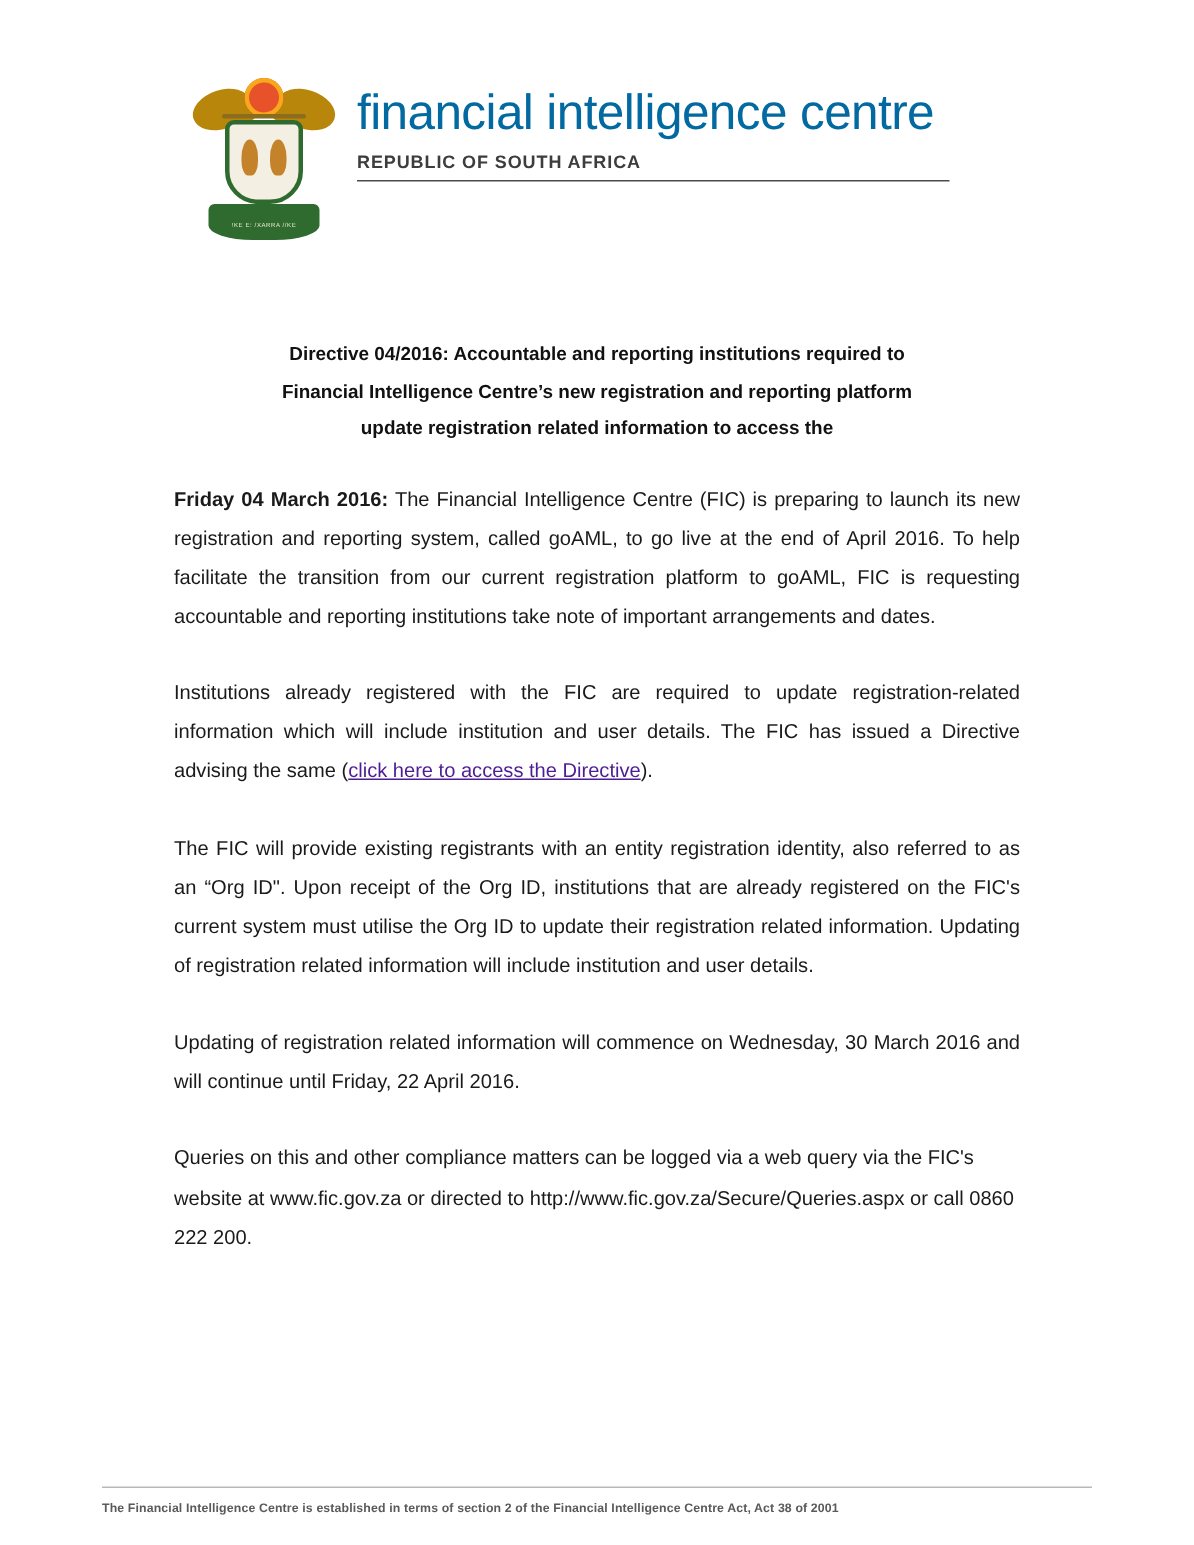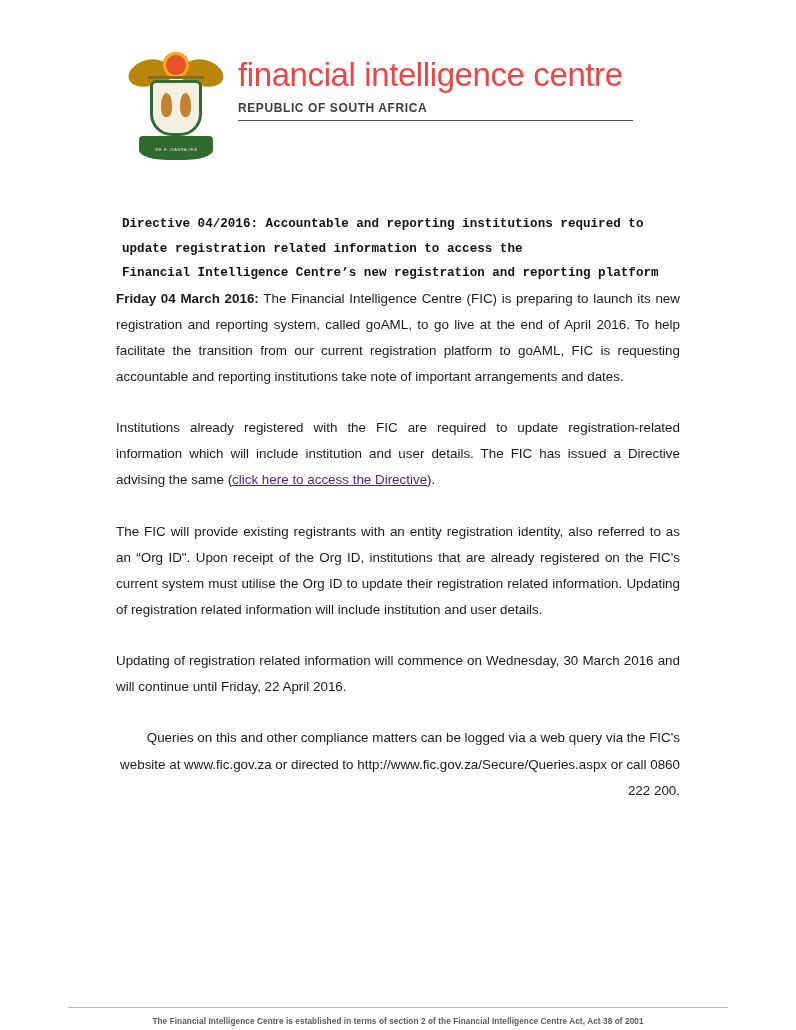--- a/index.html
+++ b/index.html
@@ -142,80 +142,79 @@
     background: #8b6d1f;
     border-radius: 2px;
   }
 
   .wordmark {
     padding-top: 6px;
   }
   .wordmark .fic-title {
     font-size: 33px;
     line-height: 1.05;
-    color: #ef4444;
+    color: #0369a1;
     letter-spacing: -0.4px;
     white-space: nowrap;
   }
   .wordmark .fic-sub {
     margin-top: 8px;
     font-size: 12px;
     font-weight: bold;
     letter-spacing: 0.6px;
     color: #3d3d3d;
   }
   .wordmark .rule {
     margin-top: 5px;
     border-bottom: 1.6px solid #4a4a4a;
     width: 395px;
   }
 
   
   .doc-title {
-    margin-top: 48px;
-    text-align: left;
+    margin-top: 60px;
+    text-align: center;
     font-weight: bold;
     font-size: 12.6px;
     line-height: 1.95;
     color: #111;
     padding: 0 6px;
-    font-family: Liberation Mono, monospace;
   }
 
   
   .body-copy {
+    margin-top: 22px;
   }
   .body-copy p {
     margin: 0 0 25px 0;
     font-size: 13.4px;
     line-height: 1.95;
     text-align: justify;
     color: #1a1a1a;
   }
   .body-copy p.last-para { margin-bottom: 22px; }
-  .body-copy p.no-justify { text-align: right; }
+  .body-copy p.no-justify { text-align: left; }
   .lead-date { font-weight: bold; }
   a.inline-link {
     color: #4c1d95;
     text-decoration: underline;
   }
   .ends {
     margin-top: 10px;
     font-size: 12.6px;
     font-weight: bold;
     letter-spacing: .2px;
   }
 
   
   .footer {
     position: absolute;
     left: 68px;
     right: 68px;
-    bottom: 4px;
-    text-align: center;
+    bottom: 20px;
   }
   .footer .rule {
     border-top: 1px solid #b9b9b9;
     margin-bottom: 9px;
   }
   .footer .fine-print {
     font-size: 8.2px;
     font-weight: bold;
     color: #5a5a5a;
     letter-spacing: .1px;
@@ -254,22 +253,22 @@
 
     <div class="wordmark">
       <div class="fic-title">financial intelligence centre</div>
       <div class="fic-sub">REPUBLIC OF SOUTH AFRICA</div>
       <div class="rule"></div>
     </div>
   </div>
 
   <div class="doc-title">
     <div>Directive 04/2016: Accountable and reporting institutions required to</div>
+    <div>Financial Intelligence Centre’s new registration and reporting platform</div>
     <div>update registration related information to access the</div>
-    <div>Financial Intelligence Centre’s new registration and reporting platform</div>
   </div>
 
   <div class="body-copy">
 
     <p><span class="lead-date">Friday 04 March 2016:</span><span> The Financial Intelligence Centre (FIC) is preparing to launch its new registration and reporting system, called goAML, to go live at the end of April 2016. To help facilitate the transition from our current registration platform to goAML, FIC is requesting accountable and reporting institutions take note of important arrangements and dates.</span></p>
 
     <p><span>Institutions already registered with the FIC are required to update registration-related information which will include institution and user details. The FIC has issued a Directive advising the same (</span><a class="inline-link" href="#">click here to access the Directive</a><span>).</span></p>
 
     <p>The FIC will provide existing registrants with an entity registration identity, also referred to as an “Org ID". Upon receipt of the Org ID, institutions that are already registered on the FIC's current system must utilise the Org ID to update their registration related information. Updating of registration related information will include institution and user details.</p>
 

